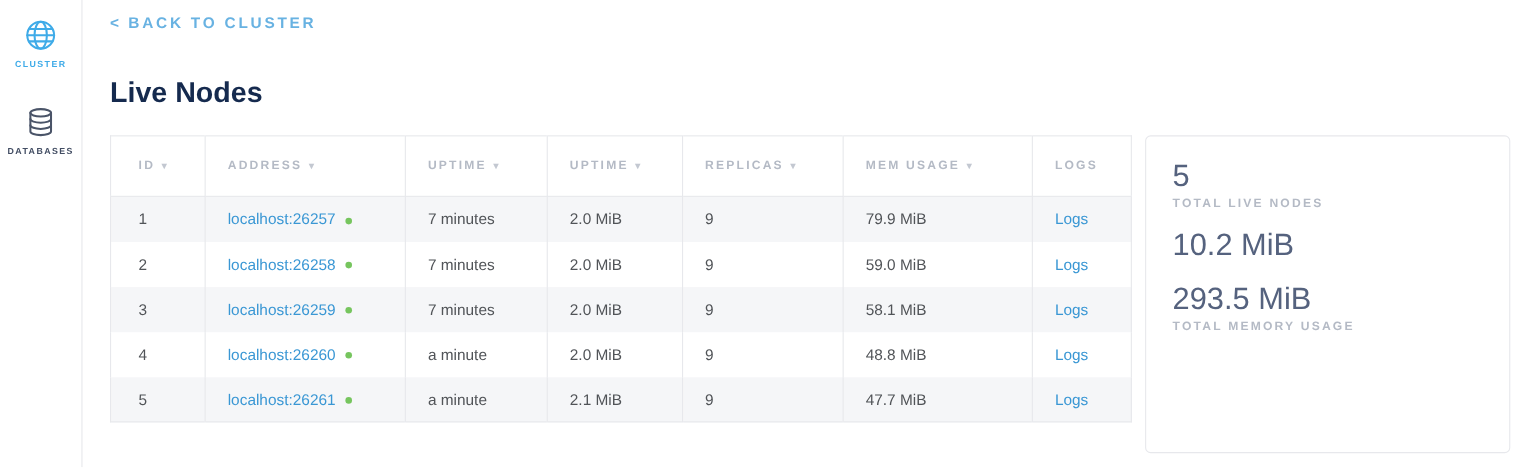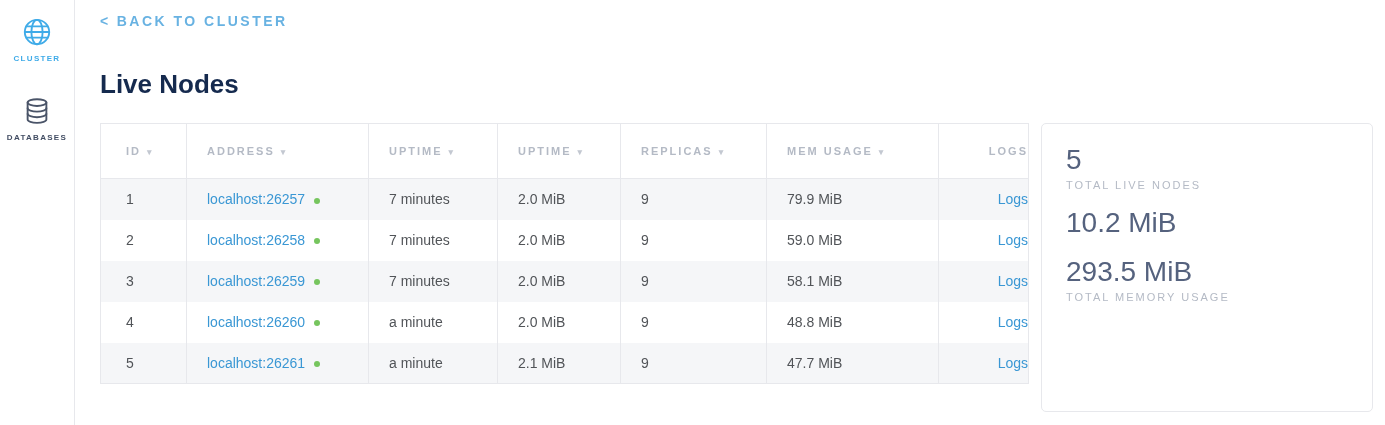--- a/index.html
+++ b/index.html
@@ -51,38 +51,38 @@
     height:55px; font-size:11px; letter-spacing:2px; color:#b4bac5;
     text-align:left; font-weight:bold; padding:0 0 0 20px;
     border-right:1px solid #e7e8ec; border-bottom:1px solid #e7e8ec;
     background:#fff; cursor:pointer; white-space:nowrap;
   }
   .nodes-table td {
     height:41px; font-size:14px; color:#515458;
     padding:0 0 0 20px; border-right:1px solid #e7e8ec; white-space:nowrap;
   }
   .nodes-table th:first-child, .nodes-table td:first-child { padding-left:25px;margin-top:14px; }
-  .nodes-table th:last-child, .nodes-table td:last-child { border-right:none;text-align:right; }
+  .nodes-table th:last-child, .nodes-table td:last-child { border-right:none; }
   .nodes-table tbody tr:nth-child(odd) { background:#f5f6f8; }
   .sort-arrow { font-size:9px; color:#c3c8d1; margin-left:6px; }
   a.cell-link { color:#3a97d4; text-decoration:none; cursor:pointer; }
   .dot {
     display:inline-block; width:6px; height:6px; border-radius:50%;
     background:#76c55e; margin-left:9px; vertical-align:middle;
   }
 
   
   .summary-card {
     flex:1; margin-left:12px; border:1px solid #e7e8ec; border-radius:5px;
     padding:19px 24px; background:#fff; min-height:289px;
   }
   .stat { margin-bottom:15px; }
   .stat-value { font-size:28px; color:#55627e; line-height:34px; }
   .stat-label {
-    font-size:11px; font-weight:normal; letter-spacing:2px;
+    font-size:11px; font-weight:bold; letter-spacing:2px;
     color:#b4bac5; margin-top:2px;
   }
 </style>
 </head>
 <body>
 
 <div class="app">
 
   <aside class="sidebar">
     <div class="nav-item active">

